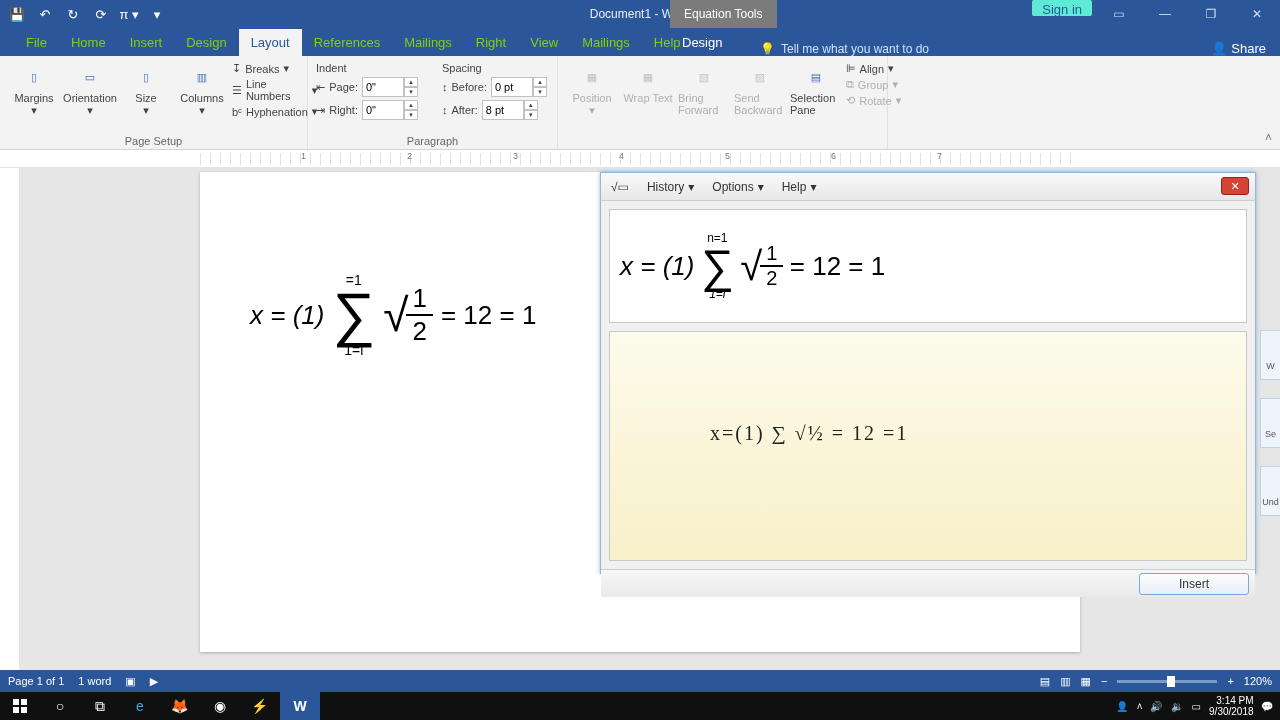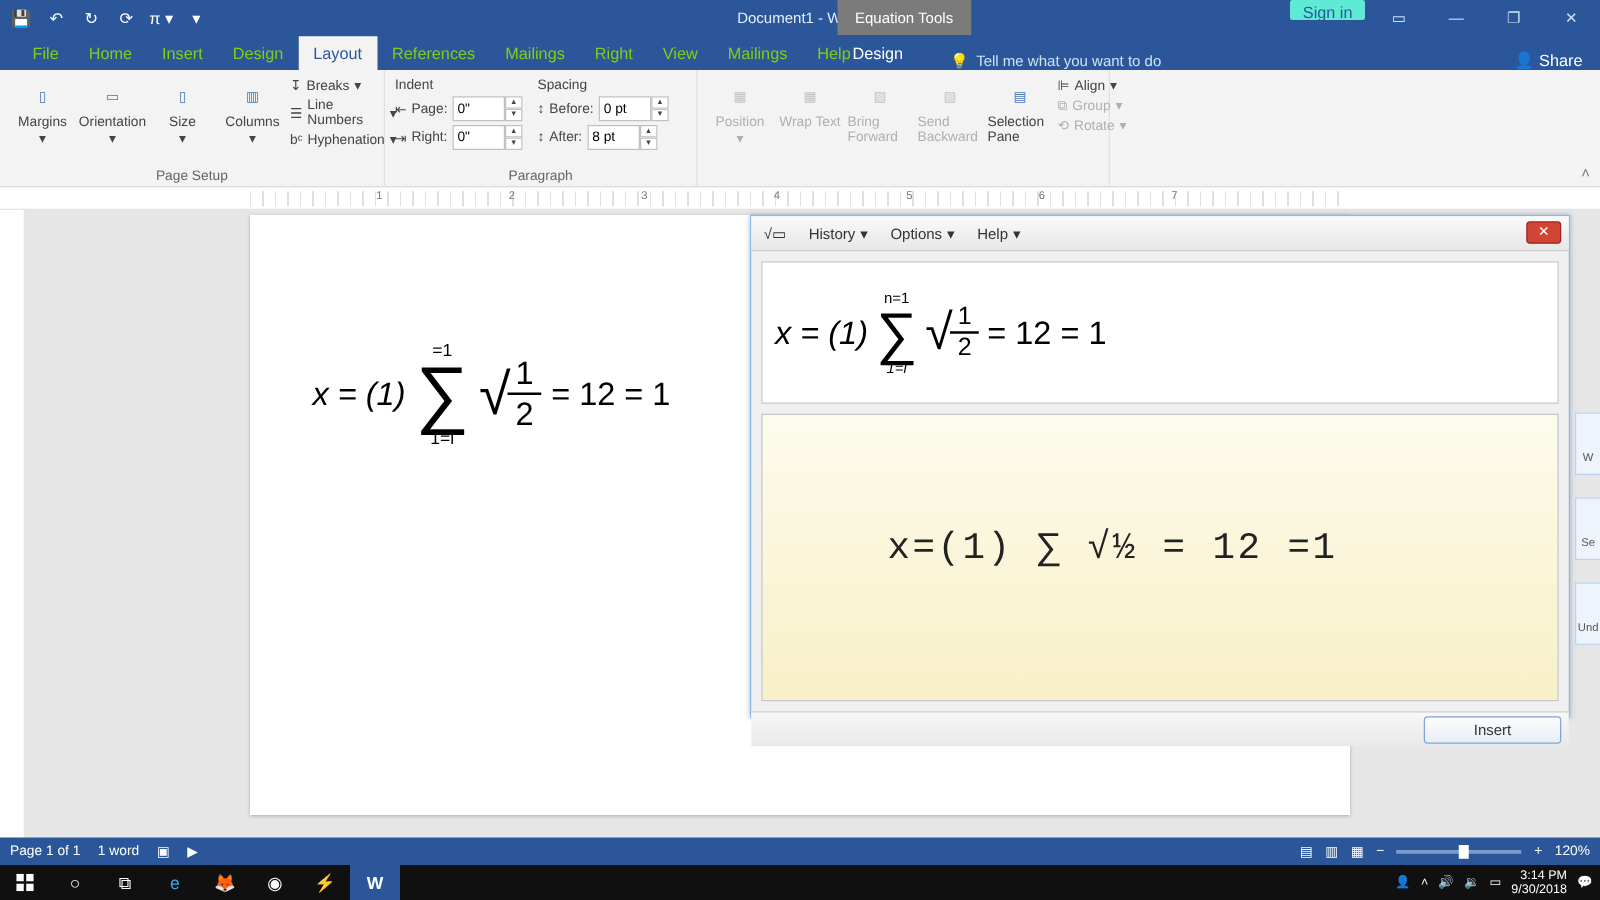--- a/index.html
+++ b/index.html
@@ -57,21 +57,21 @@
   .frac-outer { display:inline-flex; flex-direction:column; align-items:center; }
   .frac-outer span:first-child { border-bottom:2px solid #000; padding:0 6px; }
 
   
   .ink-panel { position:absolute; left:600px; top:172px; width:656px; height:402px; background:#f0f0f0; border:1px solid #8ebadf; box-shadow:0 0 4px rgba(70,120,180,.5); }
   .ink-tb { height:28px; display:flex; align-items:center; gap:18px; padding:0 10px; background:linear-gradient(#fafafa,#e7e7e7); border-bottom:1px solid #cfcfcf; }
   .ink-tb .item { font-size:12px; color:#333; display:flex; align-items:center; gap:4px; }
   .ink-close { position:absolute; right:6px; top:4px; width:28px; height:18px; background:#d04536; border:1px solid #a02020; border-radius:3px; color:#fff; text-align:center; font-size:11px; line-height:16px; }
   .ink-preview { margin:8px; height:114px; background:#fff; border:1px solid #c8c8c8; display:flex; align-items:center; padding-left:10px; font-family:"Cambria Math",serif; font-size:26px; }
   .ink-canvas { margin:0 8px 8px 8px; height:230px; background:linear-gradient(#fdfbec,#f8f0c8); border:1px solid #c8c8c8; background-image:linear-gradient(#fdfbec,#f8f0c8),repeating-linear-gradient(to right,rgba(190,170,100,.25) 0 1px,transparent 1px 18px),repeating-linear-gradient(to bottom,rgba(190,170,100,.25) 0 1px,transparent 1px 18px); background-blend-mode:normal,multiply,multiply; position:relative; }
-  .hand { position:absolute; font-family:Liberation Mono, monospace; font-size:30px; color:#222; letter-spacing:2px;text-align:right; }
+  .hand { position:absolute; font-family:Liberation Serif, serif; font-size:20px; color:#222; letter-spacing:2px;text-align:right; }
   .ink-insert-row { height:28px; border-top:1px solid #cfcfcf; display:flex; justify-content:flex-end; align-items:center; padding:0 6px; background:linear-gradient(#f7f7f7,#e9e9e9); }
   .ink-insert { width:110px; height:22px; background:linear-gradient(#fdfdfd,#e7eef8); border:1px solid #7fa8d8; border-radius:3px; font-size:12px; color:#333; }
   .side-tabs { position:absolute; right:0; top:330px; display:flex; flex-direction:column; gap:18px; }
   .side-tabs div { width:20px; height:50px; background:#eef4fb; border:1px solid #bcd3ed; border-right:none; font-size:9px; color:#555; writing-mode:horizontal-tb; text-align:center; padding-top:30px; }
 
   
   .status { position:absolute; left:0; right:0; bottom:28px; height:22px; background:#2b579a; color:#fff; display:flex; align-items:center; font-size:11px; padding:0 8px; gap:14px; }
   .status .right { margin-left:auto; display:flex; align-items:center; gap:10px; }
   .zoom-slider { width:100px; height:3px; background:#7b9bcb; position:relative; }
   .zoom-slider::before { content:""; position:absolute; left:50%; top:-4px; width:8px; height:11px; background:#fff; }
@@ -152,21 +152,21 @@
       <div class="smallcol" style="margin-left:4px">
         <div class="smallrow">↧ <span>Breaks</span> ▾</div>
         <div class="smallrow">☰ <span>Line Numbers</span> ▾</div>
         <div class="smallrow">bᶜ <span>Hyphenation</span> ▾</div>
       </div>
     </div>
     <div class="grp-label">Page Setup</div>
   </div>
 
   <div class="grp" style="width:250px">
-    <div style="display:flex; gap:12px;align-items:center;">
+    <div style="display:flex; gap:24px;align-items:center;">
       <div class="smallcol">
         <div>Indent</div>
         <div class="smallrow">⇤ <span>Page:</span>
           <div class="spin">
               <input value="0&quot;" style="">
               <div class="ud">
                 <div>▴</div>
                 <div>▾</div>
               </div>
             </div></div>

